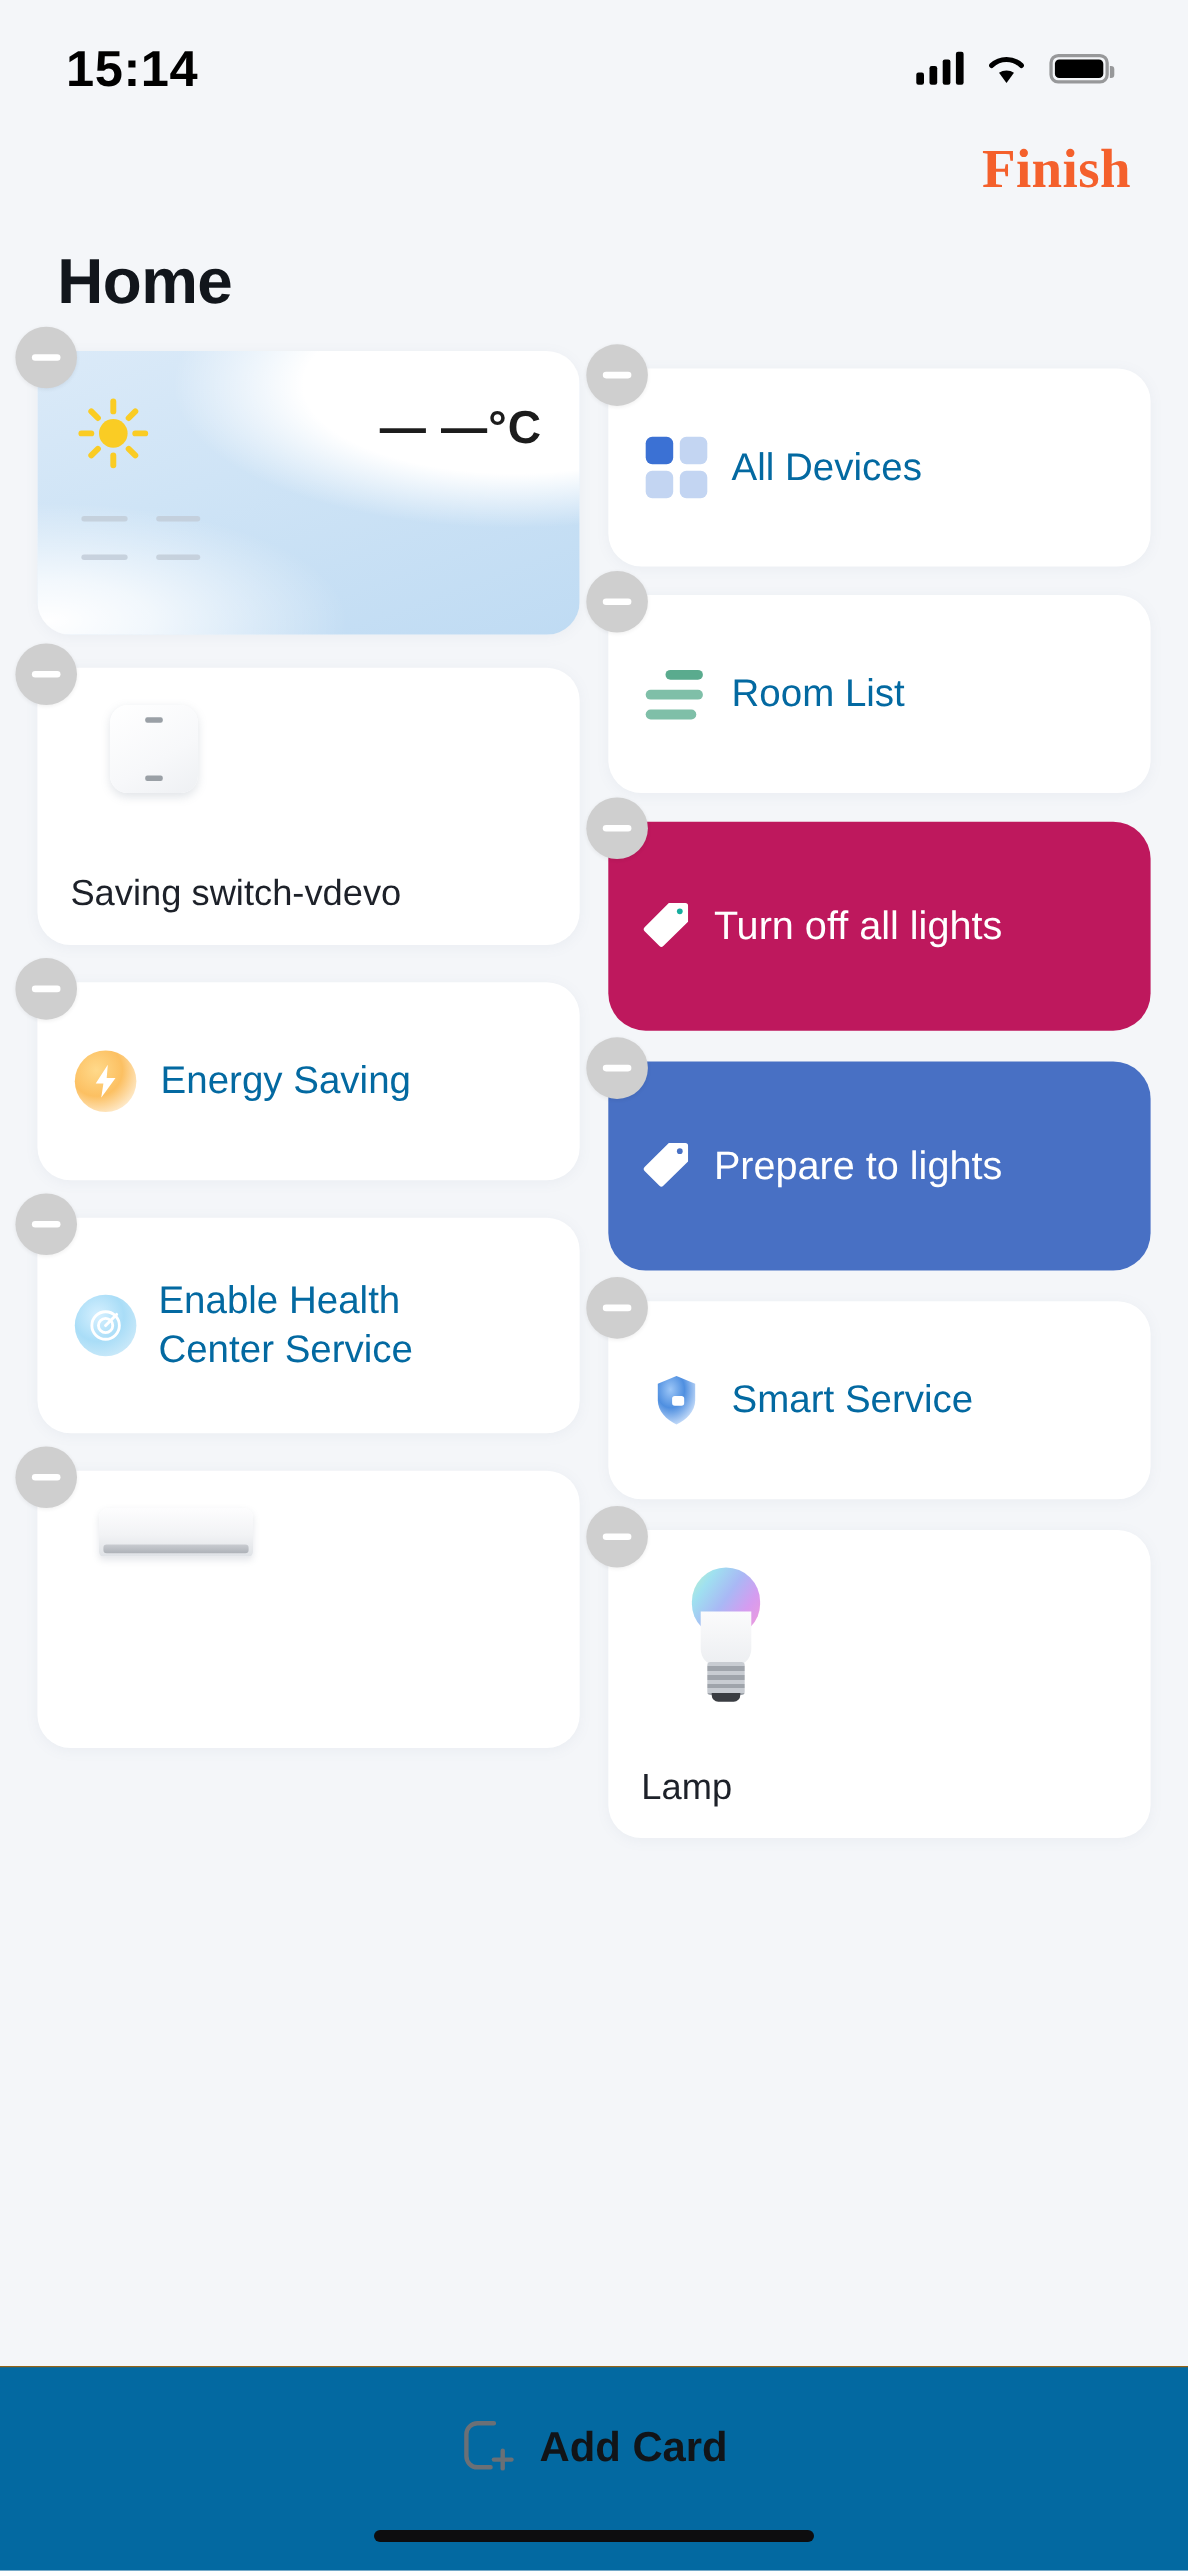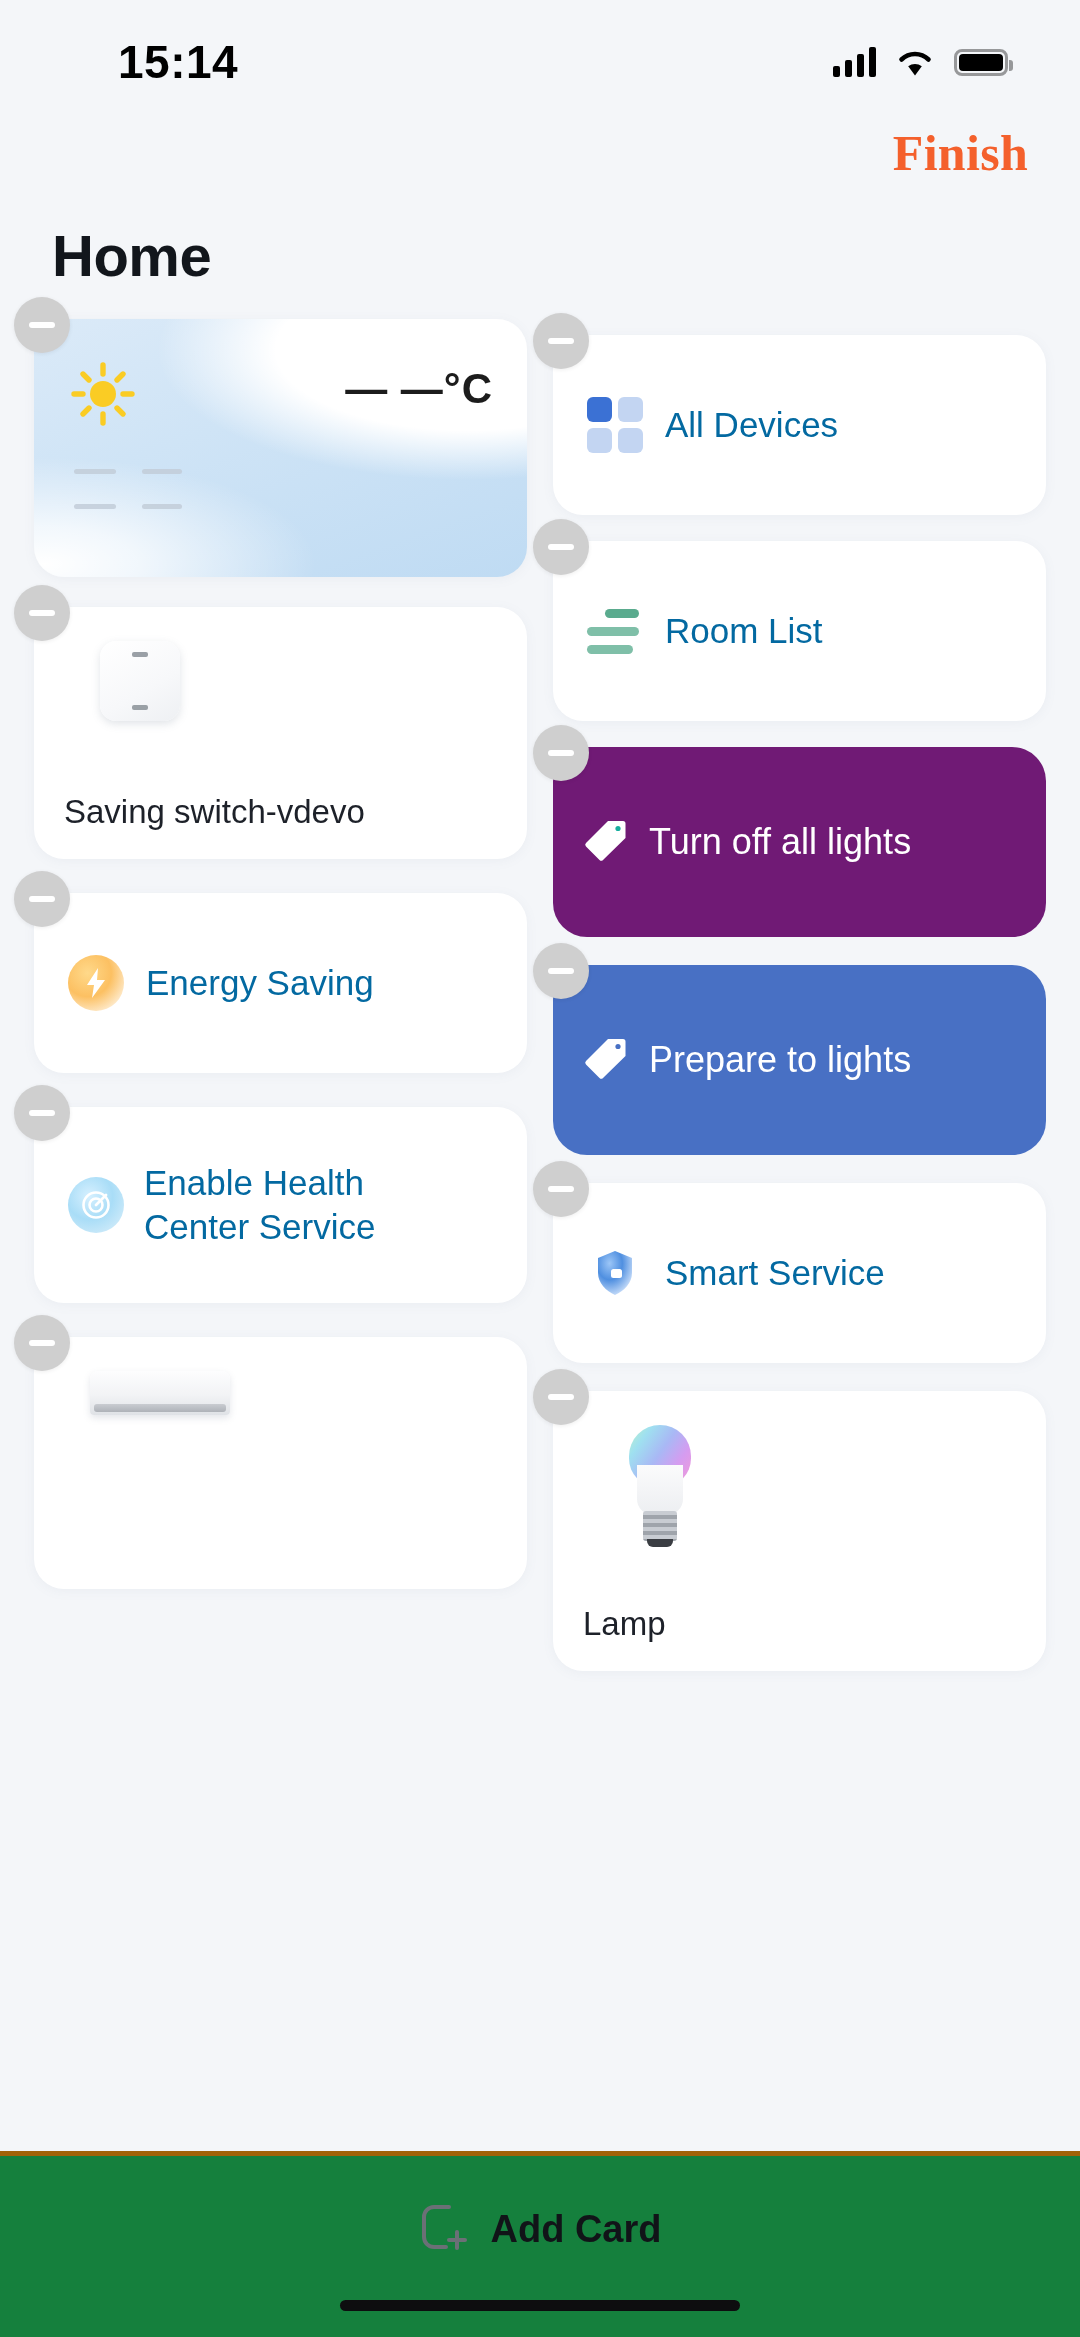--- a/index.html
+++ b/index.html
@@ -18,21 +18,21 @@
     align-items:center;
     justify-content:space-between;
     padding:0 72px 0 0;
     position:relative;
   }
   .sb-time {
     font-size:46px;
     font-weight:700;
     color:#000;
     letter-spacing:.5px;
-    margin-left:118px;
+    margin-left:60px;
     margin-top:14px;
   }
   .sb-icons { display:flex; align-items:center; gap:20px; margin-top:14px; }
   .sig { display:flex; align-items:flex-end; gap:5px; height:30px; }
   .sig i { width:7px; background:#000; border-radius:2px; display:block; }
   .sig i:nth-child(1){height:11px}
   .sig i:nth-child(2){height:17px}
   .sig i:nth-child(3){height:23px}
   .sig i:nth-child(4){height:30px}
   .wifi { width:38px; height:30px; position:relative; }
@@ -137,28 +137,28 @@
   .ic-rooms i:nth-child(2){ width:52px; }
   .ic-rooms i:nth-child(3){ width:46px; }
 
   .ic-circ { width:56px; height:56px; border-radius:50%; position:relative; display:flex; align-items:center; justify-content:center; }
   .ic-energy { background:radial-gradient(circle at 35% 32%,#ffd98a 0%,#fcc062 45%,rgba(252,192,98,.35) 78%,rgba(252,192,98,.08) 100%); }
   .ic-health { background:radial-gradient(circle at 38% 34%,#d6f0ff 0%,#a9ddf7 46%,rgba(126,201,240,.4) 80%,rgba(126,201,240,.06) 100%); }
   .ic-shield { width:56px; height:56px; position:relative; }
 
   
   .scene { height:190px; display:flex; align-items:center; padding:0 30px; gap:20px; border-radius:34px; }
-  .scene-teal { background:#701a75; }
+  .scene-teal { background:#be185d; }
   .scene-blue { background:#4870c4; }
   .scene-label { font-size:36px; color:#fff; font-weight:400; }
 
   
   .bottom-bar {
-    position:absolute; left:0; right:0; bottom:0; height:186px; background:#15803d;
-    border-top:5px solid #a16207; display:flex; flex-direction:column; align-items:center;
+    position:absolute; left:0; right:0; bottom:0; height:186px; background:#0369a1;
+    border-top:1px solid #a16207; display:flex; flex-direction:column; align-items:center;
   }
   .add-card { display:flex; align-items:center; gap:22px; margin-top:46px; }
   .add-label { font-size:38px; font-weight:700; color:#111418; }
   .home-ind { position:absolute; bottom:26px; width:400px; height:11px; border-radius:6px; background:#0d0d0f; }
 </style>
 </head>
 <body>
 
 <div class="statusbar">
   <div class="sb-time">15:14</div>

